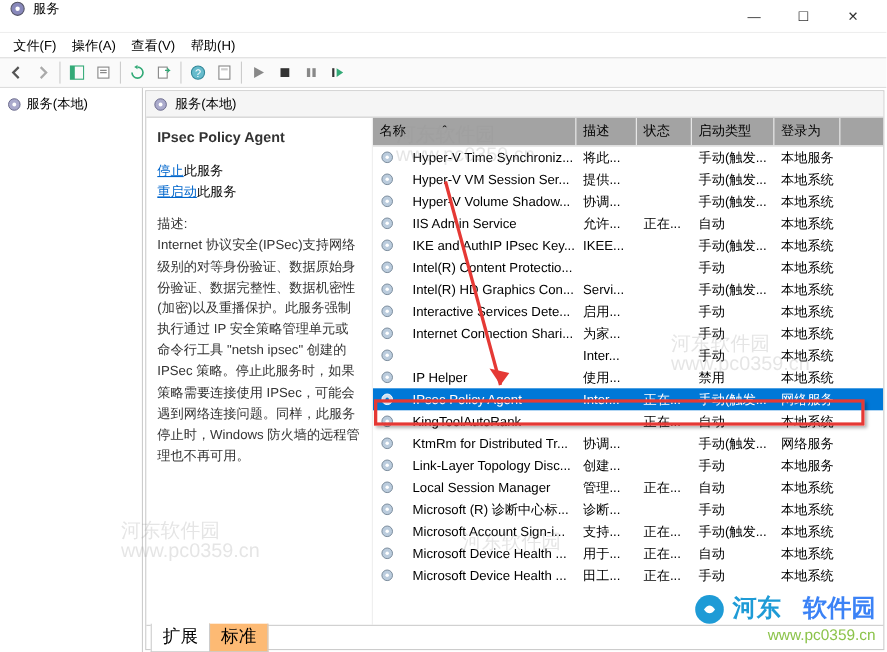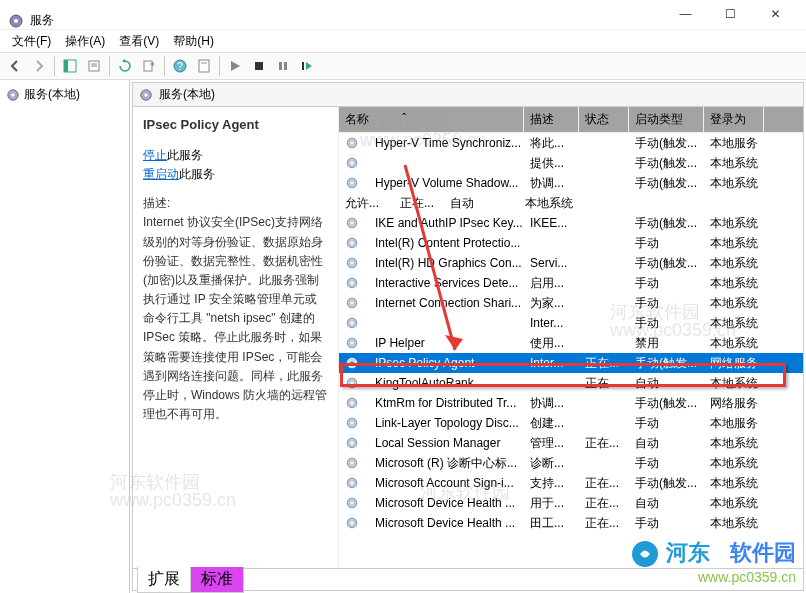--- a/index.html
+++ b/index.html
@@ -1,17 +1,17 @@
 <!DOCTYPE html>
 <html><head>
 <meta charset="utf-8">
 <style>
 * { box-sizing: border-box; margin: 0; padding: 0; }
 body { font-family: "Microsoft YaHei", "Segoe UI", sans-serif; font-size: 12px; background: #fff; width: 806px; height: 593px; overflow: hidden; position: relative; }
-.titlebar { height: 30px; display: flex; align-items: flex-end; padding: 0 8px; border-bottom: 1px solid #eee; }
+.titlebar { height: 30px; display: flex; align-items: flex-start; padding: 0 8px; border-bottom: 1px solid #eee; }
 .titlebar .icon { width: 16px; height: 16px; margin-right: 6px; }
 .titlebar .title { flex: 1; font-size: 12px; }
 .titlebar .win-btns { display: flex; }
 .titlebar .win-btns div { width: 45px; height: 30px; display: flex; align-items: center; justify-content: center; font-size: 12px; color: #333; }
 .menubar { height: 22px; display: flex; align-items: center; padding: 0 6px; gap: 2px; font-size: 12px; }
 .menubar span { padding: 2px 6px; }
 .toolbar { height: 28px; display: flex; align-items: center; padding: 0 4px; border-top: 1px solid #ddd; border-bottom: 1px solid #ddd; gap: 2px; background: #fafafa; }
 .toolbar .tb-btn { width: 22px; height: 22px; display: flex; align-items: center; justify-content: center; border: 1px solid transparent; }
 .toolbar .sep { width: 1px; height: 20px; background: #ccc; margin: 0 2px; }
 .content { display: flex; height: calc(100% - 80px); }
@@ -31,21 +31,21 @@
 .col-desc { width: 55px; }
 .col-status { width: 50px; }
 .col-startup { width: 75px; }
 .col-logon { width: 60px; }
 .list-row { display: flex; align-items: center; height: 20px; padding: 0; font-size: 12px; }
 .list-row > div { padding: 0 6px; white-space: nowrap; overflow: hidden; text-overflow: ellipsis; }
 .list-row .col-name { display: flex; align-items: center; gap: 16px; }
 .list-row.selected { background: #0078d7; color: #fff; }
 .gear-icon { width: 14px; height: 14px; flex-shrink: 0; }
 .tabs { height: 22px; border-top: 1px solid #ccc; display: flex; align-items: center; font-size: 16px; padding-left: 4px; }
-.tabs span { padding: 2px 10px; border: 1px solid #ccc; border-top: none; margin-right: -1px; background: #d946ef; }
+.tabs span { padding: 2px 10px; border: 1px solid #ccc; border-top: none; margin-right: -1px; background: #fdba74; }
 .tabs span.active { background: #fff; }
 .highlight-box { position: absolute; border: 3px solid #e53935; pointer-events: none; box-shadow: 2px 2px 3px rgba(0,0,0,0.3); }
 .watermark { position: absolute; color: rgba(150,150,150,0.25); font-size: 18px; pointer-events: none; }
 .footer-logo { position: absolute; bottom: 8px; right: 10px; text-align: right; pointer-events: none; }
 .footer-logo .brand { color: #1e9bd6; font-size: 22px; font-weight: bold; }
 .footer-logo .brand .orange { color: #3b82f6; margin-left: 20px; }
 .footer-logo .url { color: #8bc34a; font-size: 14px; }
 .arrow { position: absolute; pointer-events: none; }
 </style>
 </head>
@@ -198,40 +198,48 @@
     <div class="col-status"></div>
     <div class="col-startup">手动(触发...</div>
     <div class="col-logon">本地服务</div>
             </div>
             <div class="list-row">
     <div class="col-name">
                 <svg class="gear-icon" viewBox="0 0 16 16">
                   <circle cx="8" cy="8" r="5.5" fill="#bcd" stroke="#789"></circle>
                   <circle cx="8" cy="8" r="1.8" fill="#fff"></circle>
                 </svg>
+                <span>Hyper-V VM Session Ser...</span>
               </div>
     <div class="col-desc">提供...</div>
     <div class="col-status"></div>
     <div class="col-startup">手动(触发...</div>
     <div class="col-logon">本地系统</div>
             </div>
             <div class="list-row">
     <div class="col-name">
                 <svg class="gear-icon" viewBox="0 0 16 16">
                   <circle cx="8" cy="8" r="5.5" fill="#bcd" stroke="#789"></circle>
                   <circle cx="8" cy="8" r="1.8" fill="#fff"></circle>
                 </svg>
                 <span>Hyper-V Volume Shadow...</span>
               </div>
     <div class="col-desc">协调...</div>
     <div class="col-status"></div>
     <div class="col-startup">手动(触发...</div>
     <div class="col-logon">本地系统</div>
             </div>
             <div class="list-row">
+    <div class="col-name">
+                <svg class="gear-icon" viewBox="0 0 16 16">
+                  <circle cx="8" cy="8" r="5.5" fill="#bcd" stroke="#789"></circle>
+                  <circle cx="8" cy="8" r="1.8" fill="#fff"></circle>
+                </svg>
+                <span>IIS Admin Service</span>
+              </div>
     <div class="col-desc">允许...</div>
     <div class="col-status">正在...</div>
     <div class="col-startup">自动</div>
     <div class="col-logon">本地系统</div>
             </div>
             <div class="list-row">
     <div class="col-name">
                 <svg class="gear-icon" viewBox="0 0 16 16">
                   <circle cx="8" cy="8" r="5.5" fill="#bcd" stroke="#789"></circle>
                   <circle cx="8" cy="8" r="1.8" fill="#fff"></circle>

